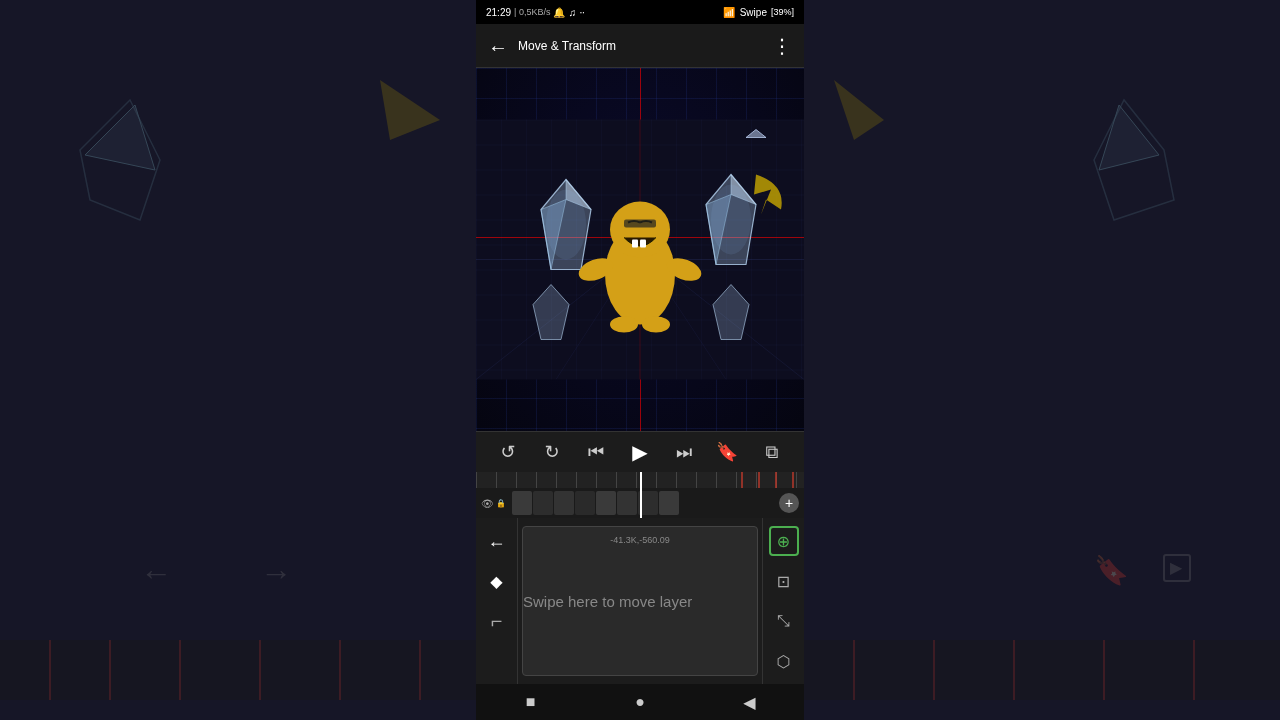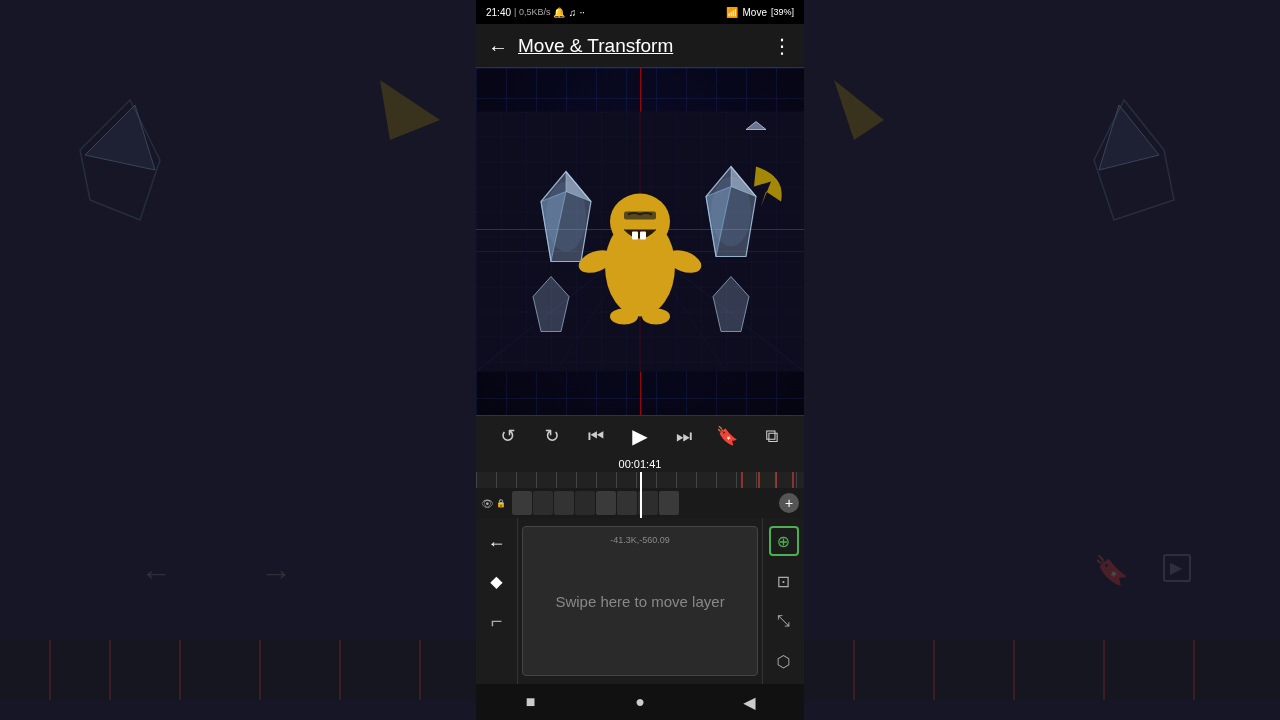--- a/index.html
+++ b/index.html
@@ -71,23 +71,22 @@
       border-bottom: 1px solid #333;
     }
     .top-bar-back {
       color: #fff;
       font-size: 20px;
       cursor: pointer;
       margin-right: 10px;
     }
     .top-bar-title {
       color: #fff;
-      font-size: 19px;
+      font-size: 12px;
       flex: 1;
-      text-decoration: underline;
     }
     .top-bar-more {
       color: #fff;
       font-size: 20px;
       cursor: pointer;
     }
 
     
     .video-preview {
       width: 100%;
@@ -294,21 +293,20 @@
     }
 
     .swipe-area {
       flex: 1;
       background: #2a2a2a;
       border: 1px solid #444;
       border-radius: 4px;
       margin: 8px 4px;
       display: flex;
       flex-direction: column;
-      align-items: center;
       justify-content: center;
       position: relative;
     }
     .swipe-area-coords {
       color: #888;
       font-size: 9px;
       position: absolute;
       top: 8px;
       left: 0; right: 0;
       text-align: center;
@@ -426,29 +424,29 @@
     <line x1="210" y1="640" x2="210" y2="700" stroke="#c0392b" stroke-width="2" opacity="0.7"></line>
     <line x1="300" y1="640" x2="300" y2="700" stroke="#c0392b" stroke-width="2" opacity="0.7"></line>
     <line x1="390" y1="640" x2="390" y2="700" stroke="#c0392b" stroke-width="2" opacity="0.7"></line>
   </svg>
 </div>
 
 <div class="phone-frame">
 
   <div class="status-bar">
     <div class="status-left">
-      <span>21:40</span>
+      <span>21:29</span>
       <span style="font-size:9px;color:#aaa;">| <span>0,5KB/s</span></span>
       <span>🔔</span>
       <span>♫</span>
       <span style="letter-spacing:-1px;">··</span>
     </div>
     <div class="status-right">
       <span>📶</span>
-      <span>Move</span>
+      <span>Swipe</span>
       <span style="font-size:9px;">
         [<span>39</span>%]
       </span>
     </div>
   </div>
 
   <div class="top-bar">
     <span class="top-bar-back">←</span>
     <span class="top-bar-title">Move &amp; Transform</span>
     <span class="top-bar-more">⋮</span>
@@ -537,23 +535,20 @@
   <div class="transport-controls">
     <span class="transport-btn">↺</span>
     <span class="transport-btn">↻</span>
     <span class="transport-btn">⏮</span>
     <span class="transport-btn play">▶</span>
     <span class="transport-btn">⏭</span>
     <span class="transport-btn bookmark-icon">🔖</span>
     <span class="transport-btn">⧉</span>
   </div>
 
-  <div class="timecode-row">
-    <span>00:01:41</span>
-  </div>
 
   <div class="timeline-ruler">
     <div class="timeline-playhead"></div>
     <div class="timeline-markers">
       <div class="timeline-marker"></div>
       <div class="timeline-marker"></div>
       <div class="timeline-marker"></div>
       <div class="timeline-marker"></div>
     </div>
   </div>

